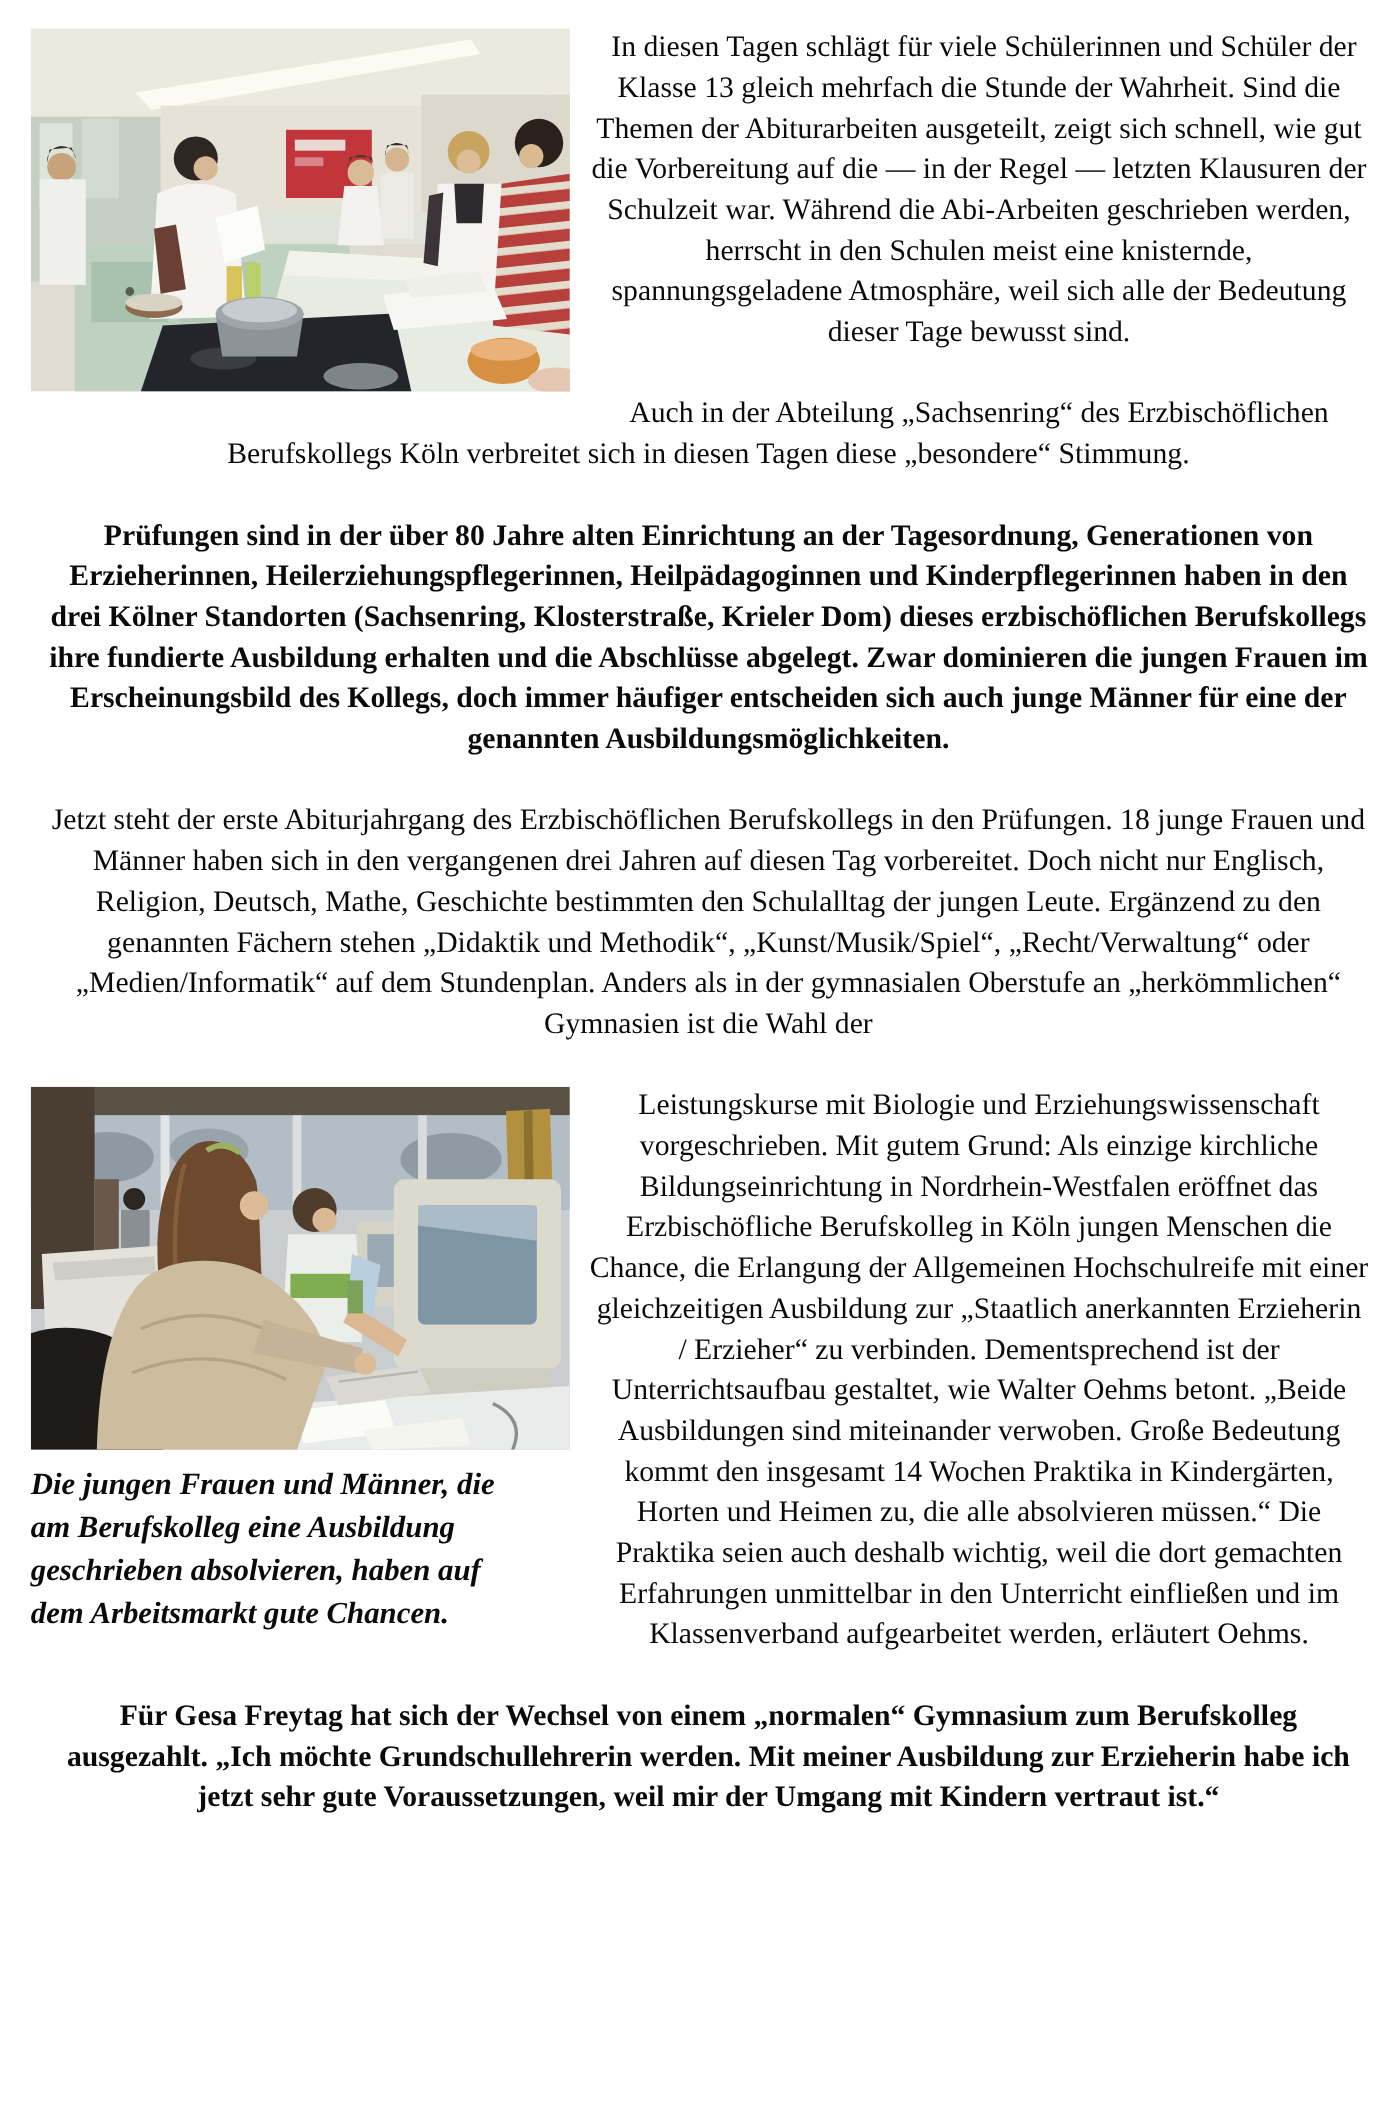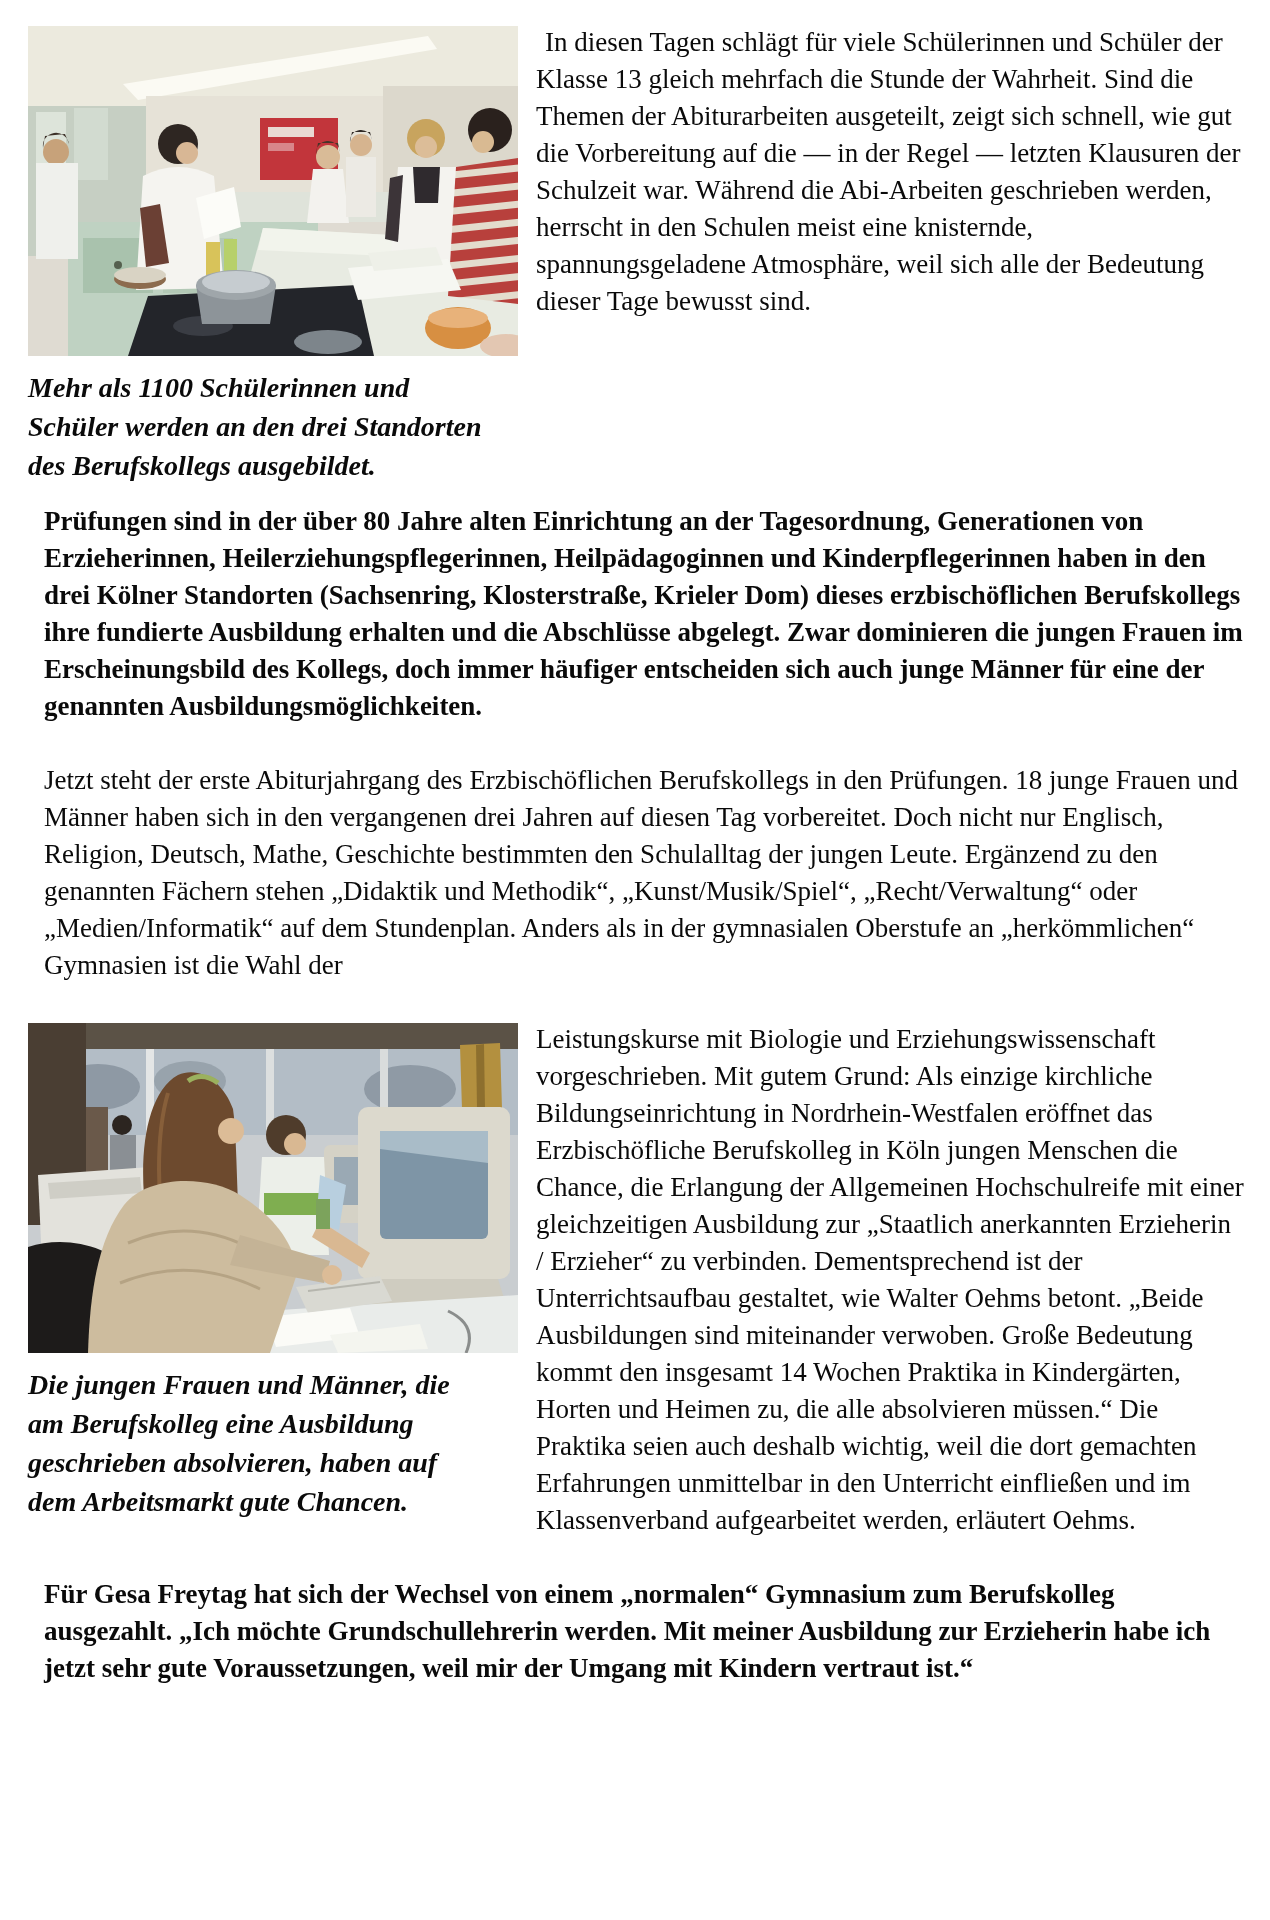--- a/index.html
+++ b/index.html
@@ -7,21 +7,21 @@
   .page {
     box-sizing: border-box;
     width: 1270px; height: 1920px;
     padding: 24px 26px 10px 28px;
     font-family: "Liberation Serif", "DejaVu Serif", serif;
     color: #0a0a0a;
     font-size: 27px;
     line-height: 37px;
     background: #ffffff;
   }
-  p.body { margin: 0 0 37px 0; text-align: left; padding-left: 16px; }
+  p.body { margin: 0 0 37px 0; text-align: center; padding-left: 16px; }
   p.p-intro { text-indent: 9px; }
   p.clear-left { clear: left; font-weight: bold; }
   figure.fig {
     float: left;
     width: 490px;
     margin: 2px 18px 18px 0;
     padding: 0;
   }
   figure.fig svg { display: block; }
   figcaption.cap {
@@ -110,25 +110,25 @@
       <path d="M168,259 L248,259 L242,298 L174,298 Z" fill="#8d9499"></path>
       <ellipse cx="208" cy="259" rx="40" ry="15" fill="#9fa6aa"></ellipse>
       <ellipse cx="208" cy="256" rx="34" ry="11" fill="#c6ccd0"></ellipse>
       <ellipse cx="300" cy="316" rx="34" ry="12" fill="#7d858b"></ellipse>
       <polygon points="320,242 420,233 433,264 330,274" fill="#f6f7f2"></polygon>
       <polygon points="340,227 408,221 415,239 346,245" fill="#eef0e8"></polygon>
       <ellipse cx="430" cy="302" rx="33" ry="21" fill="#d78f42"></ellipse>
       <ellipse cx="430" cy="292" rx="30" ry="10" fill="#e8b27a"></ellipse>
       <ellipse cx="478" cy="320" rx="26" ry="12" fill="#e3c7b2"></ellipse>
     </svg>
-    <figcaption class="cap">Mehr als 1100 Schülerinnen und Schüler werden an den drei Standorten des Berufskollegs ausgebildet.</figcaption>
   </figure>
 
   <p class="body p-intro">In diesen Tagen schlägt für viele Schülerinnen und Schüler der Klasse 13 gleich mehrfach die Stunde der Wahrheit. Sind die Themen der Abiturarbeiten ausgeteilt, zeigt sich schnell, wie gut die Vorbereitung auf die — in der Regel — letzten Klausuren der Schulzeit war. Während die Abi-Arbeiten geschrieben werden, herrscht in den Schulen meist eine knisternde, spannungsgeladene Atmosphäre, weil sich alle der Bedeutung dieser Tage bewusst sind.</p>
 
+  <p class="body">Auch in der Abteilung „Sachsenring“ des Erzbischöflichen Berufskollegs Köln verbreitet sich in diesen Tagen diese „besondere“ Stimmung.</p>
 
   <p class="body clear-left">Prüfungen sind in der über 80 Jahre alten Einrichtung an der Tagesordnung, Generationen von Erzieherinnen, Heilerziehungspflegerinnen, Heilpädagoginnen und Kinderpflegerinnen haben in den drei Kölner Standorten (Sachsenring, Klosterstraße, Krieler Dom) dieses erzbischöflichen Berufskollegs ihre fundierte Ausbildung erhalten und die Abschlüsse abgelegt. Zwar dominieren die jungen Frauen im Erscheinungsbild des Kollegs, doch immer häufiger entscheiden sich auch junge Männer für eine der genannten Ausbildungsmöglichkeiten.</p>
 
   <p class="body">Jetzt steht der erste Abiturjahrgang des Erzbischöflichen Berufskollegs in den Prüfungen. 18 junge Frauen und Männer haben sich in den vergangenen drei Jahren auf diesen Tag vorbereitet. Doch nicht nur Englisch, Religion, Deutsch, Mathe, Geschichte bestimmten den Schulalltag der jungen Leute. Ergänzend zu den genannten Fächern stehen „Didaktik und Methodik“, „Kunst/Musik/Spiel“, „Recht/Verwaltung“ oder „Medien/Informatik“ auf dem Stundenplan. Anders als in der gymnasialen Oberstufe an „herkömmlichen“ Gymnasien ist die Wahl der</p>
 
   <figure class="fig">
     <svg viewBox="0 0 490 330" width="490" height="330" role="img">
       <rect width="490" height="330" fill="#c9cdd0"></rect>
       <rect x="0" y="0" width="490" height="26" fill="#5b5246"></rect>
 

